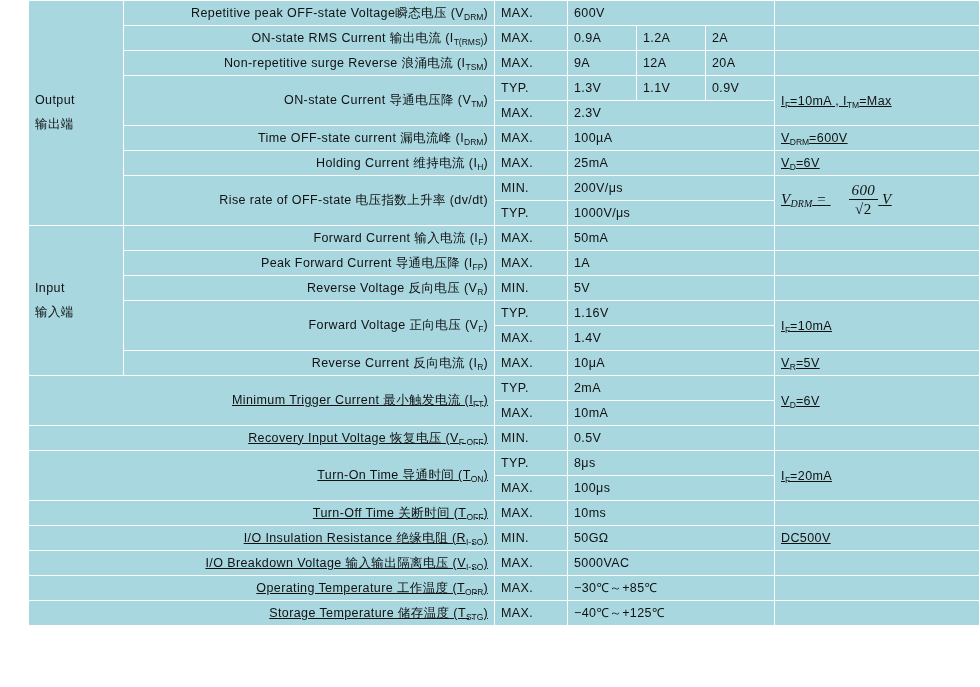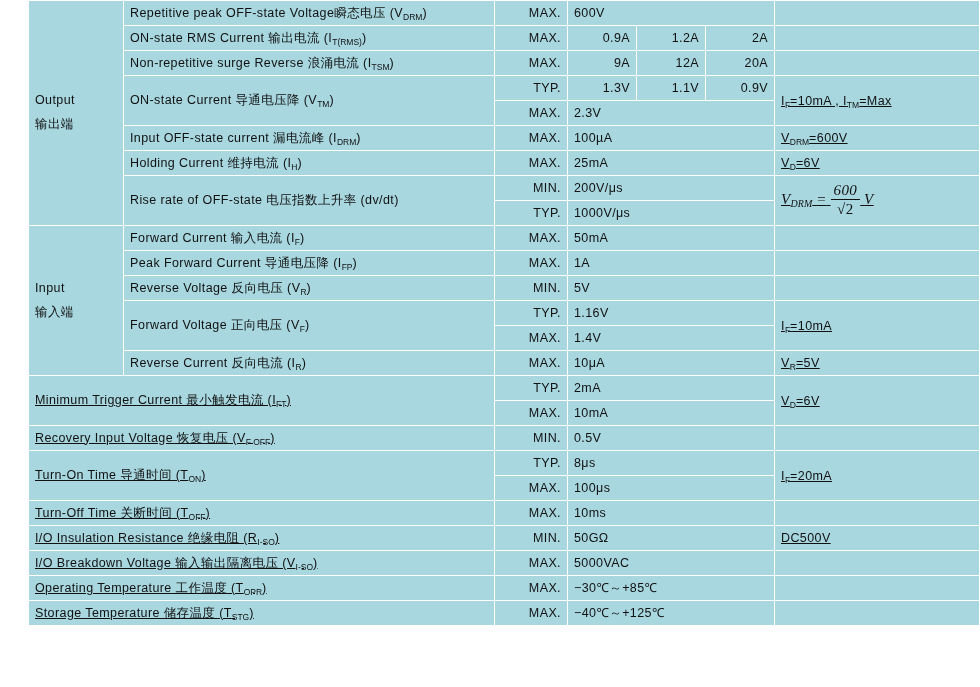--- a/index.html
+++ b/index.html
@@ -28,50 +28,51 @@
     white-space:nowrap;
   }
   td.sect{
     width:82px;
     text-align:left;
     font-size:13px;
     line-height:1.9;
   }
   td.param{
     width:358px;
-    text-align:left;
+    text-align:right;
     padding-left:10px;
     margin-top:28px;
   }
   td.param.wide{width:440px;text-decoration:underline;}
   td.cond{
     width:60px;
-    text-align:right;
+    text-align:left;
   }
   td.val{
-    text-align:right;
+    text-align:left;
     width:77px;
   }
   td.val3{
   }
   td.note{
     width:192px;
     text-align:left;
     padding-left:6px;
     font-size:11.5px;
     text-decoration:underline;
   }
   sub{font-size:8.5px;vertical-align:baseline;position:relative;top:3px;letter-spacing:0;}
   .frac{
     display:inline-block;
     vertical-align:middle;
     text-align:center;
     font-family:"Liberation Serif", serif;
     font-style:italic;
     font-size:15px;
+    margin-left:18px;
   }
   .frac .num{display:block;border-bottom:1px solid #111;padding:0 3px;line-height:1.15;}
   .frac .den{display:block;padding:0 3px;line-height:1.25;}
   .sqrt{font-style:normal;}
   .vdrm{font-family:"Liberation Serif",serif;font-style:italic;font-size:15px;}
   .vdrm sub{font-size:10px;font-style:italic;}
   .tall{height:34px;}
 </style>
 </head>
 <body>
@@ -116,21 +117,21 @@
     <td class="val">0.9V</td>
     <td class="note" rowspan="2"><span>I</span><sub>F</sub><span>=10mA ,  I</span><sub>TM</sub><span>=Max</span></td>
   </tr>
 
   <tr>
     <td class="cond">MAX.</td>
     <td class="val3" colspan="3">2.3V</td>
   </tr>
 
   <tr>
-    <td class="param"><span>Input OFF-state current 漏电流峰 (I</span><sub>DRM</sub><span>)</span></td>
+    <td class="param"><span>Time OFF-state current 漏电流峰 (I</span><sub>DRM</sub><span>)</span></td>
     <td class="cond">MAX.</td>
     <td class="val3" colspan="3">100µA</td>
     <td class="note"><span>V</span><sub>DRM</sub><span>=600V</span></td>
   </tr>
 
   <tr>
     <td class="param"><span>Holding Current 维持电流 (I</span><sub>H</sub><span>)</span></td>
     <td class="cond">MAX.</td>
     <td class="val3" colspan="3">25mA</td>
     <td class="note"><span>V</span><sub>D</sub><span>=6V</span></td>

